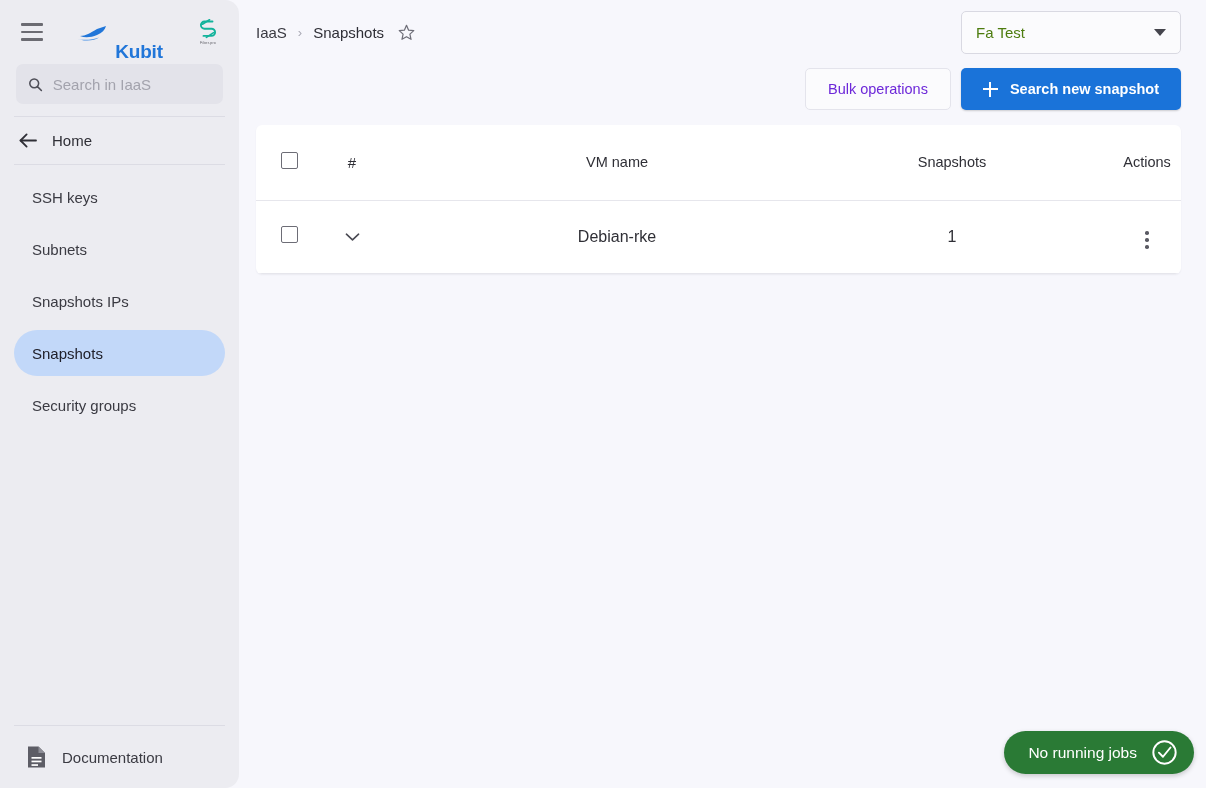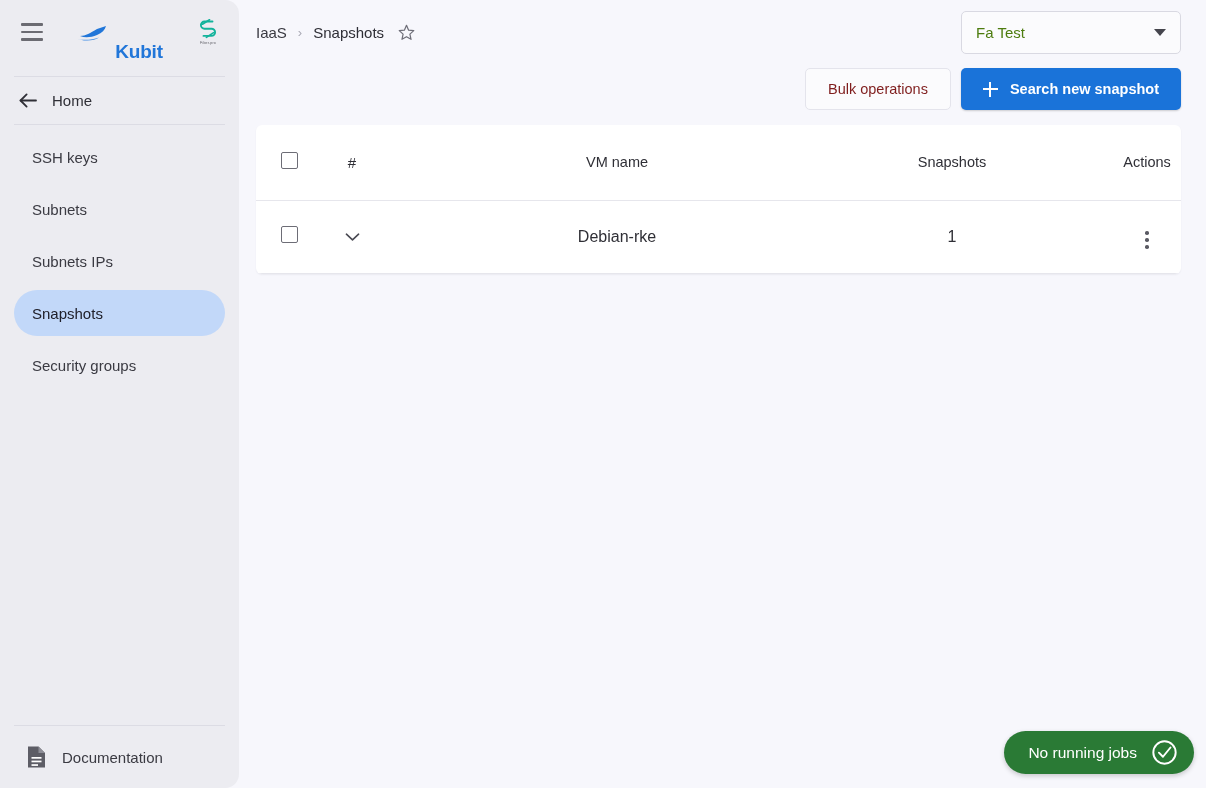--- a/index.html
+++ b/index.html
@@ -127,21 +127,21 @@
     gap: 10px; padding: 0 25px; height: 50px;
   }
   .btn {
     height: 42px; border-radius: 5px; font-size: 14.5px;
     display: inline-flex; align-items: center; justify-content: center;
     cursor: pointer; font-family: "Liberation Sans", sans-serif;
     border: none;
   }
   .btn-ghost {
     background: #fbfbfd; border: 1px solid #e4e4ec;
-    color: #7f1d1d; padding: 0 22px; cursor: default;
+    color: #6d28d9; padding: 0 22px; cursor: default;
   }
   .btn-primary {
     background: #1a73d9; color: #ffffff; font-weight: bold;
     padding: 0 22px; gap: 12px; box-shadow: 0 1px 2px rgba(0,0,0,0.18);
   }
   .plus {
     position: relative; width: 15px; height: 15px;
     flex: 0 0 15px;
   }
   .plus::before, .plus::after {
@@ -221,20 +221,29 @@
       <div class="corp-logo">
         <svg width="20" height="21" viewBox="0 0 20 21">
           <path d="M14.5 2.5 H6.5 A3.6 3.6 0 0 0 6.5 9.7 H13.5 A3.6 3.6 0 0 1 13.5 16.9 H5.5" fill="none" stroke="#13b39b" stroke-width="1.9" stroke-linecap="round"></path>
           <path d="M11.5 0.8 L4.4 5.2" fill="none" stroke="#13b39b" stroke-width="1.7" stroke-linecap="round"></path>
           <path d="M15.6 13.6 L8.4 18.4" fill="none" stroke="#13b39b" stroke-width="1.7" stroke-linecap="round"></path>
         </svg>
         <span class="corp-sub">Fiber.pro</span>
       </div>
     </div>
 
+    <div class="search-wrap">
+      <div class="search-box">
+        <svg width="17" height="17" viewBox="0 0 18 18">
+          <circle cx="7.6" cy="7.6" r="5.4" fill="none" stroke="#4e4e57" stroke-width="1.9"></circle>
+          <line x1="11.6" y1="11.6" x2="16.4" y2="16.4" stroke="#4e4e57" stroke-width="1.9" stroke-linecap="round"></line>
+        </svg>
+        <input type="text" placeholder="Search in IaaS" style="">
+      </div>
+    </div>
 
     <div class="sb-divider"></div>
 
     <div class="home-row">
       <svg width="19" height="15" viewBox="0 0 20 16">
         <line x1="1.5" y1="8" x2="18" y2="8" stroke="#2f2f36" stroke-width="1.9" stroke-linecap="round"></line>
         <polyline points="8,1.5 1.5,8 8,14.5" fill="none" stroke="#2f2f36" stroke-width="1.9" stroke-linecap="round" stroke-linejoin="round"></polyline>
       </svg>
       <span class="label">Home</span>
     </div>
@@ -242,21 +251,21 @@
     <div class="sb-divider" style="margin-top:0"></div>
 
     <nav class="nav">
       <div class="nav-item">
         <span>SSH keys</span>
       </div>
       <div class="nav-item">
         <span>Subnets</span>
       </div>
       <div class="nav-item">
-        <span>Subnets IPs</span>
+        <span>Snapshots IPs</span>
       </div>
       <div class="nav-item active">
         <span>Snapshots</span>
       </div>
       <div class="nav-item">
         <span>Security groups</span>
       </div>
     </nav>
 
     <div class="sb-bottom">

